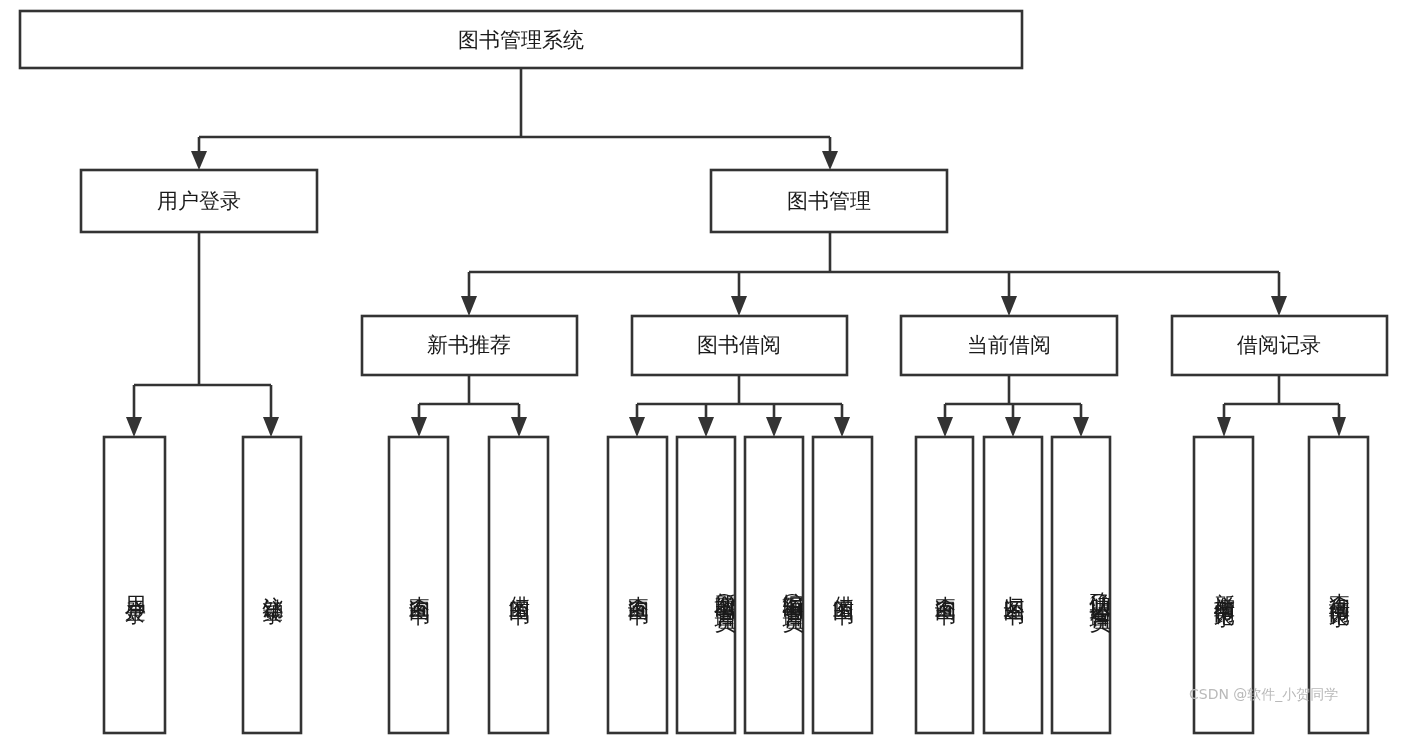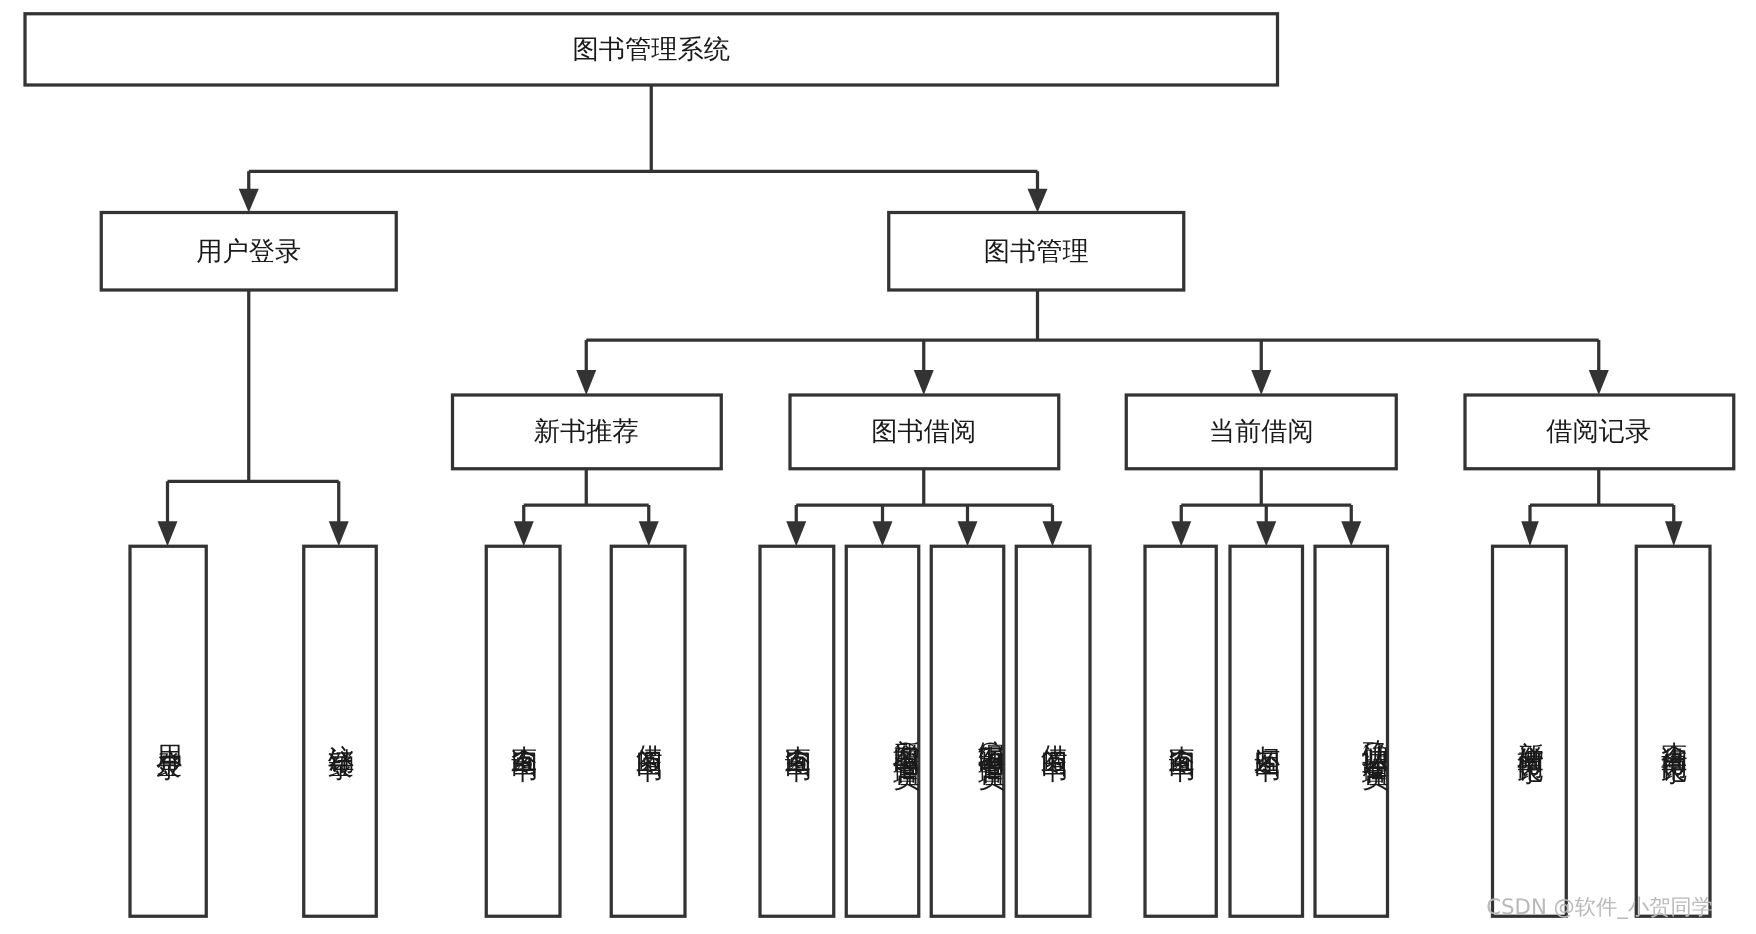--- a/index.html
+++ b/index.html
@@ -71,23 +71,23 @@
     justify-content: center;
   }
   .vlabel.top {
     display: flex;
     align-items: flex-start;
     justify-content: center;
   }
   .watermark {
     position: absolute;
     left: 1189px;
-    top: 714px;
-    font-family: "DejaVu Sans", "Liberation Sans", sans-serif;
-    font-size: 17px;
+    top: 686px;
+    font-family: "DejaVu Sans", "Liberation Sans", sans-serif;
+    font-size: 14px;
     color: #b9b9b9;
     white-space: nowrap;
     pointer-events: none;
   }
 </style>
 </head>
 <body>
 
 <div id="diagram-root">
 

